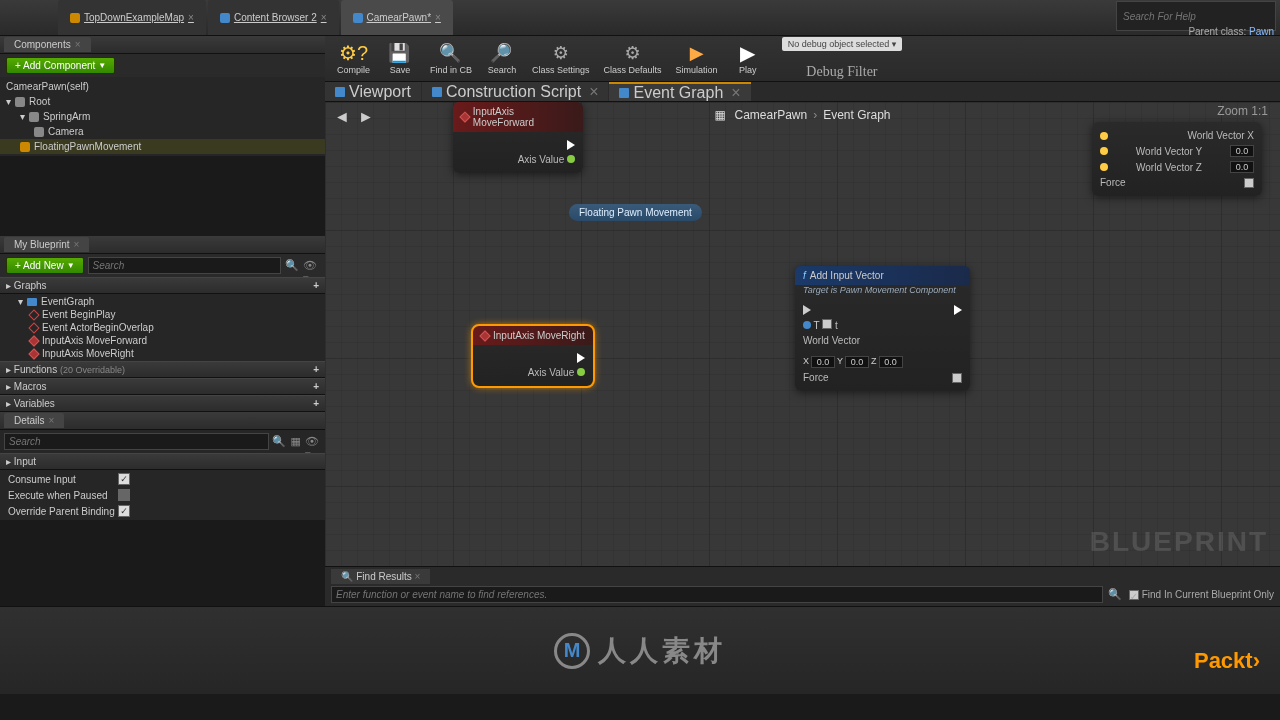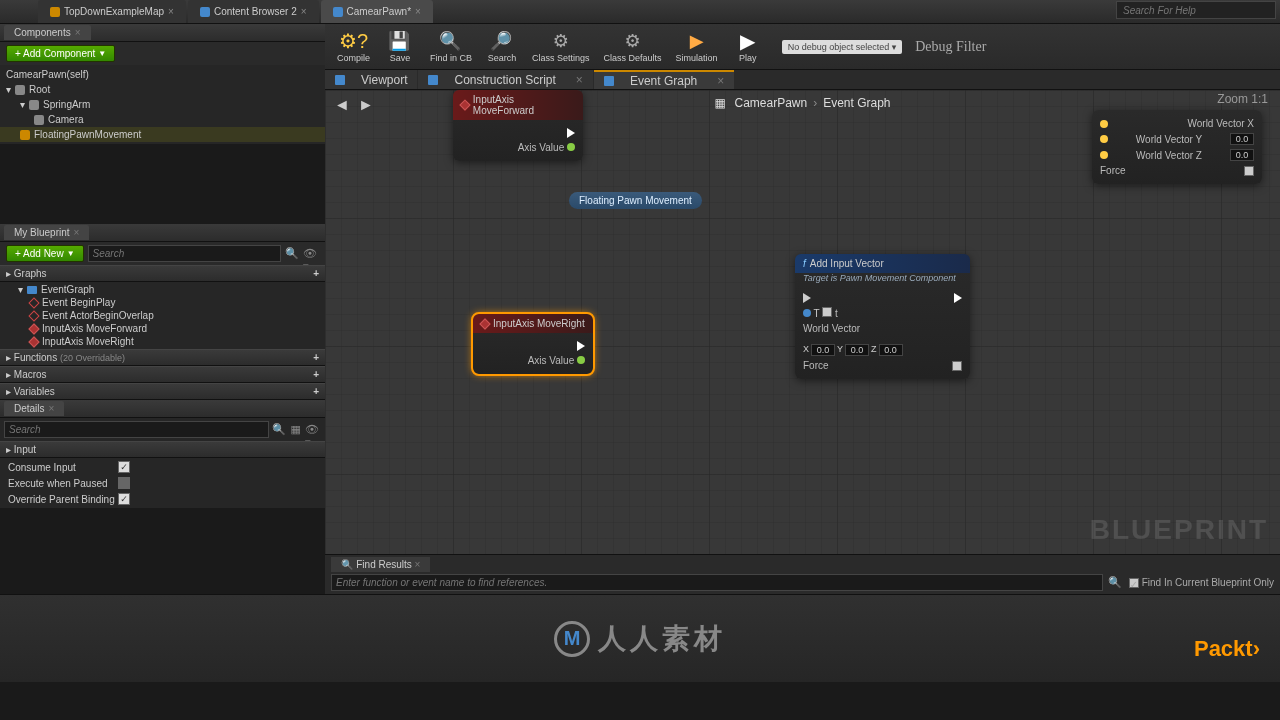--- a/index.html
+++ b/index.html
@@ -1,25 +1,25 @@
 <!DOCTYPE html>
 <html><head>
 <meta charset="utf-8">
 <style>
 * { margin: 0; padding: 0; box-sizing: border-box; font-family: Arial, sans-serif; }
 body { width: 1280px; height: 720px; background: #1a1a1a; color: #ccc; font-size: 11px; overflow: hidden; position: relative; }
 
-.top-tabs { height: 24px; background: linear-gradient(#3a3a3a,#2a2a2a); display: flex; padding-left: 38px; border-bottom: 1px solid #111; }
+.top-tabs { height: 36px; background: linear-gradient(#3a3a3a,#2a2a2a); display: flex; padding-left: 58px; border-bottom: 1px solid #111; text-decoration: underline; }
 .top-tab { padding: 3px 12px; margin-right: 2px; background: #333; border-radius: 3px 3px 0 0; display: flex; align-items: center; gap: 4px; font-size: 10px; }
 .top-tab.active { background: #4a4a4a; }
 .top-tab .close { font-size: 10px; color: #888; }
 .tab-icon { width: 10px; height: 10px; background: #c80; border-radius: 2px; }
 .tab-icon.blue { background: #48c; }
 
-.search-top { position: absolute; right: 4px; top: 1px; width: 160px; height: 18px; background: #222; border: 1px solid #444; color: #888; padding: 2px 6px; font-size: 10px; font-style: italic; }
+.search-top { position: absolute; right: 4px; top: 1px; width: 160px; height: 30px; background: #222; border: 1px solid #444; color: #888; padding: 2px 6px; font-size: 10px; font-style: italic; }
 .parent-class { position: absolute; right: 6px; top: 26px; font-size: 10px; color: #aaa; }
 .parent-class a { color: #8bf; text-decoration: underline; }
 
 .main-layout { display: flex; height: 570px; }
 .left-col { width: 325px; display: flex; flex-direction: column; }
 .right-col { flex: 1; display: flex; flex-direction: column; position: relative; }
 
 .panel-tab { height: 18px; background: linear-gradient(#3a3a3a,#2c2c2c); border-bottom: 1px solid #111; display: flex; align-items: center; }
 .panel-tab-inner { background: #444; padding: 2px 10px; font-size: 10px; border-radius: 2px 2px 0 0; margin-left: 4px; display:flex; align-items:center; gap:4px; }
 .panel-tab-inner .close { color:#777; }
@@ -51,26 +51,26 @@
 
 .details-search { padding: 3px 4px; background: #262626; display:flex; gap:4px; align-items:center; }
 .prop-row { display: flex; padding: 2px 8px; align-items: center; font-size: 10px; }
 .prop-label { width: 110px; }
 .checkbox { width: 12px; height: 12px; background: #ddd; border: 1px solid #666; display: inline-flex; align-items: center; justify-content: center; font-size: 9px; color: #333; }
 
 .toolbar { height: 46px; background: linear-gradient(#333,#2a2a2a); display: flex; padding: 2px 6px; gap: 2px; border-bottom: 1px solid #111; }
 .tool-btn { display: flex; flex-direction: column; align-items: center; justify-content: center; padding: 2px 6px; min-width: 44px; cursor: pointer; border-radius: 2px; }
 .tool-icon { width: 22px; height: 22px; display: flex; align-items: center; justify-content: center; }
 .tool-label { font-size: 9px; color: #ccc; margin-top: 1px; }
-.debug-sel { margin-left: 10px; display:flex; flex-direction:row; align-items:center; justify-content:center;gap:13px; }
+.debug-sel { margin-left: 10px; display:flex; flex-direction:column; align-items:center; justify-content:center;gap:13px; }
 .debug-box { background: #ddd; color: #444; font-size: 9px; padding: 2px 6px; border-radius: 2px; }
 .debug-lbl { font-size: 14px; color: #aaa; font-family: Liberation Serif, serif; }
 
 .editor-tabs { height: 20px; background: #2a2a2a; display: flex; border-bottom: 1px solid #111; }
-.ed-tab { padding: 3px 10px; font-size: 12px; display: flex; align-items: center; gap: 16px; background: #333; margin-right: 1px; }
+.ed-tab { padding: 3px 10px; font-size: 16px; display: flex; align-items: center; gap: 4px; background: #333; margin-right: 1px; }
 .ed-tab.active { background: #3a3a3a; border-top: 2px solid #c80; }
 .ed-tab-icon { width: 10px; height: 10px; background: #48c; border-radius: 1px; }
 
 .graph-area { flex: 1; background: #383838; position: relative; overflow: hidden;
   background-image: linear-gradient(#3030307a 1px, transparent 1px), linear-gradient(90deg, #3030307a 1px, transparent 1px);
   background-size: 16px 16px; }
 .graph-area::before { content:''; position:absolute; inset:0; background-image: linear-gradient(#2828287a 1px, transparent 1px), linear-gradient(90deg, #2828287a 1px, transparent 1px); background-size: 128px 128px; }
 
 .nav-arrows { position: absolute; top: 6px; left: 8px; display: flex; gap: 6px; z-index:5; }
 .nav-arrow { width: 18px; height: 18px; color: #ccc; font-size: 16px; display:flex; align-items:center; justify-content:center; cursor:pointer; }

